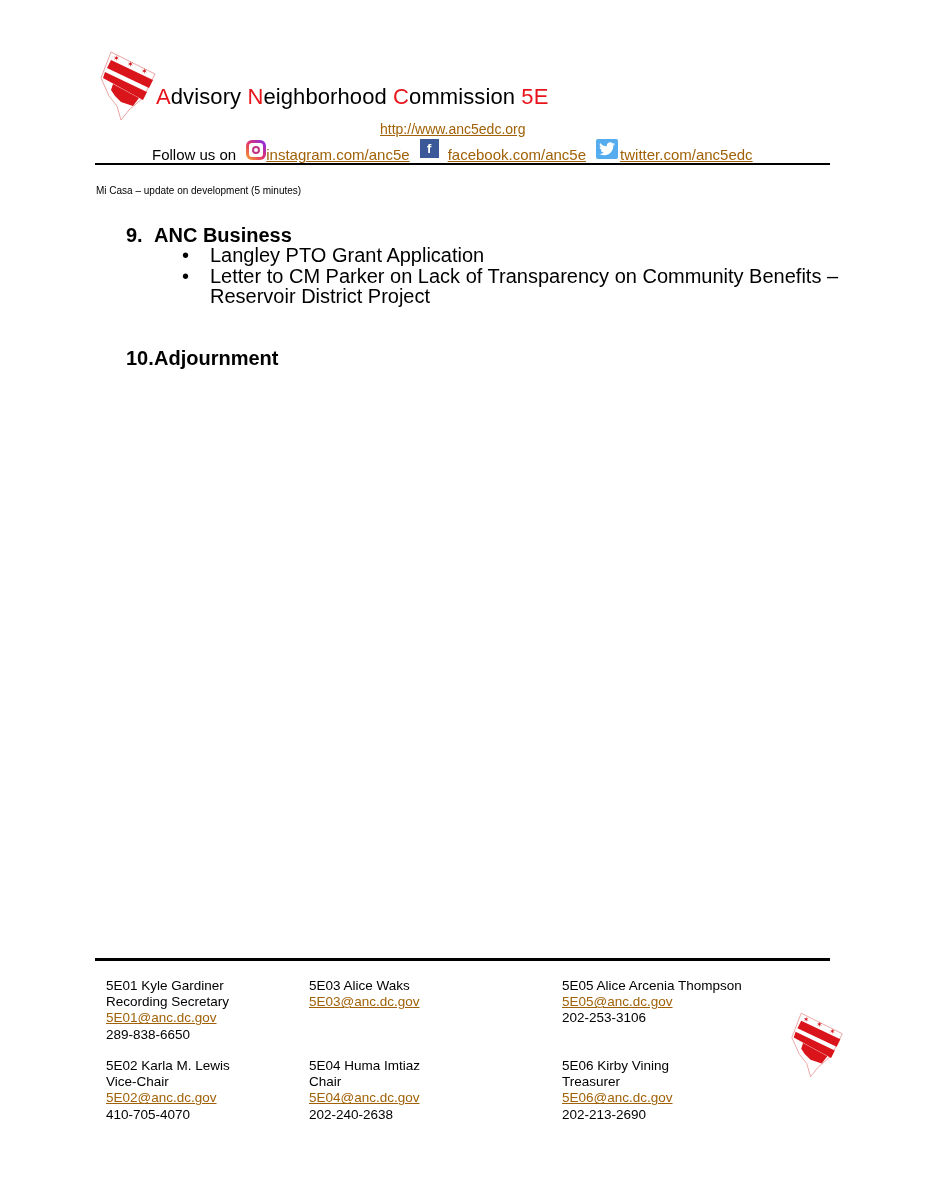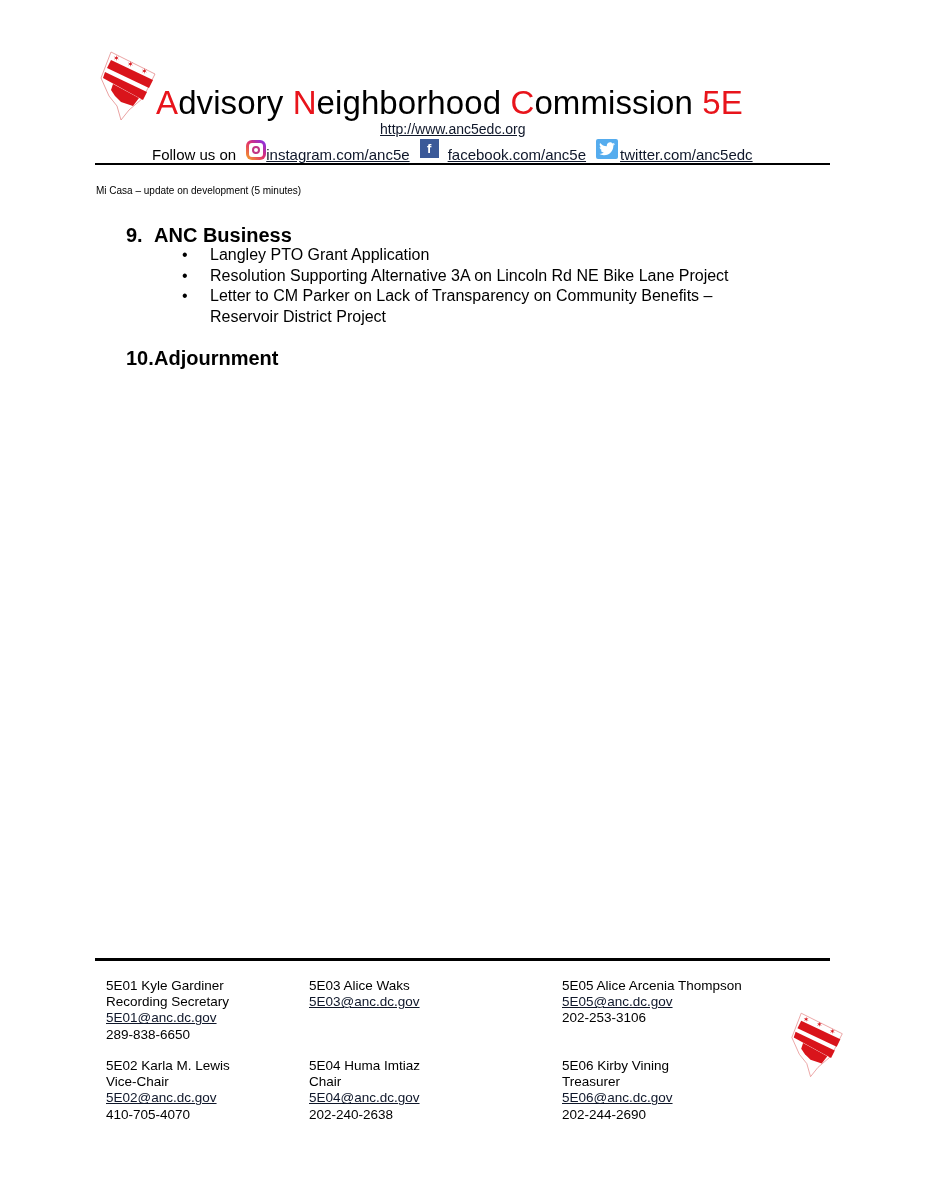--- a/index.html
+++ b/index.html
@@ -1,39 +1,39 @@
 <!DOCTYPE html>
 <html><head>
 <meta charset="utf-8">
 <style>
   html, body { margin: 0; padding: 0; background: #ffffff; }
   body { width: 927px; height: 1200px; position: relative; font-family: "Liberation Sans", sans-serif; color: #000; overflow: hidden; }
-  a { color: #0f172a; text-decoration: underline; }
+  a { color: #a16207; text-decoration: underline; }
   .abs { position: absolute; }
 
   
   .logo-main { left: 99px; top: 50px; width: 60px; height: 70px; }
-  .title { left: 156px; top: 84px; font-size: 33px; white-space: nowrap; letter-spacing: 0.1px; }
+  .title { left: 156px; top: 84px; font-size: 22px; white-space: nowrap; letter-spacing: 0.1px; }
   .title .red { color: #e8141b; }
   .url { left: 380px; top: 121px; font-size: 14px; }
   .follow-row { left: 152px; top: 137px; font-size: 15px; white-space: nowrap; display: flex; align-items: flex-end; height: 26px; }
   .follow-row .lbl { margin-right: 10px; }
   .ig-icon { width: 20px; height: 20px; border-radius: 6px; border: 3px solid transparent; box-sizing: border-box; position: relative; margin-bottom: 3px;
     background: linear-gradient(#fff,#fff) padding-box, linear-gradient(45deg,#f5a623,#e1306c 50%,#7b2ff7) border-box; }
   .ig-icon::after { content: ""; position: absolute; left: 3px; top: 3px; width: 8px; height: 8px; border-radius: 50%; border: 2px solid #c13584; box-sizing: border-box; left: 3px; top: 3px; }
   .fb-icon { width: 19px; height: 19px; background: #3b5998; color: #fff; font-weight: bold; font-size: 13px; text-align: center; line-height: 20px; margin-left: 10px; margin-bottom: 5px; }
   .tw-icon { width: 22px; height: 20px; background: #55acee; border-radius: 2px; margin-left: 10px; margin-bottom: 4px; display: flex; align-items: center; justify-content: center; }
   .hr-top { left: 95px; top: 163px; width: 735px; height: 2px; background: #000; }
 
   
   .intro { left: 96px; top: 185px; font-size: 10px; }
   .sec-title { font-weight: bold; font-size: 20px; }
   .sec9 { left: 126px; top: 224px; }
   .sec9 .num, .sec10 .num { display: inline-block; width: 28px; }
-  .bullets { left: 182px; top: 245px; font-size: 16px; margin: 0; padding: 0; list-style: none; }
+  .bullets { left: 182px; top: 245px; font-size: 20px; margin: 0; padding: 0; list-style: none; }
   .bullets li { position: relative; padding-left: 28px; line-height: 20.5px; }
   .bullets li::before { content: "•"; position: absolute; left: 0; top: 0; }
   .sec10 { left: 126px; top: 347px; }
 
   
   .hr-bot { left: 95px; top: 958px; width: 735px; height: 3px; background: #000; }
   .member { font-size: 13.5px; line-height: 16.2px; }
   .member div { white-space: nowrap; }
   .logo-foot { left: 790px; top: 1010px; width: 56px; height: 68px; }
 </style>
@@ -73,21 +73,20 @@
 <div class="abs hr-top"></div>
 
 <div class="abs intro">Mi Casa – update on development (5 minutes)</div>
 
 <div class="abs sec9 sec-title">
   <span class="num">9.</span><span>ANC Business</span>
 </div>
 
 <ul class="abs bullets">
   <li>Langley PTO Grant Application</li>
-  <li>Resolution Supporting Alternative 3A on Lincoln Rd NE Bike Lane Project</li>
   <li>Letter to CM Parker on Lack of Transparency on Community Benefits –</li>
   <li style="list-style:none" class="cont">Reservoir District Project</li>
 </ul>
 <style>.bullets li.cont::before{content:"";}</style>
 
 <div class="abs sec10 sec-title">
   <span class="num">10.</span><span>Adjournment</span>
 </div>
 
 <div class="abs hr-bot"></div>
@@ -116,21 +115,21 @@
 </div>
 <div class="abs member" style="left:562px;top:978px">
   <div>5E05 Alice Arcenia Thompson</div>
   <div><a>5E05@anc.dc.gov</a></div>
   <div>202-253-3106</div>
 </div>
 <div class="abs member" style="left:562px;top:1058px">
   <div>5E06 Kirby Vining</div>
   <div>Treasurer</div>
   <div><a>5E06@anc.dc.gov</a></div>
-  <div>202-244-2690</div>
+  <div>202-213-2690</div>
 </div>
 
 <svg class="abs logo-foot" viewBox="0 0 60 70">
   <polygon points="12,2 56,24 44,48 30,60 22,70 18,56 10,46 2,28" fill="#fff" stroke="#e58a8a" stroke-width="0.8"></polygon>
   <polygon points="8,18 12,10 54,30 50,38" fill="#d9141b"></polygon>
   <polygon points="4,28 6,22 48,42 44,50" fill="#d9141b"></polygon>
   <polygon points="12,40 14,34 40,48 34,56 22,52 16,46" fill="#d9141b"></polygon>
   <text x="14" y="11" font-size="8" fill="#d9141b">✶</text>
   <text x="28" y="17" font-size="8" fill="#d9141b">✶</text>
   <text x="42" y="24" font-size="8" fill="#d9141b">✶</text>

